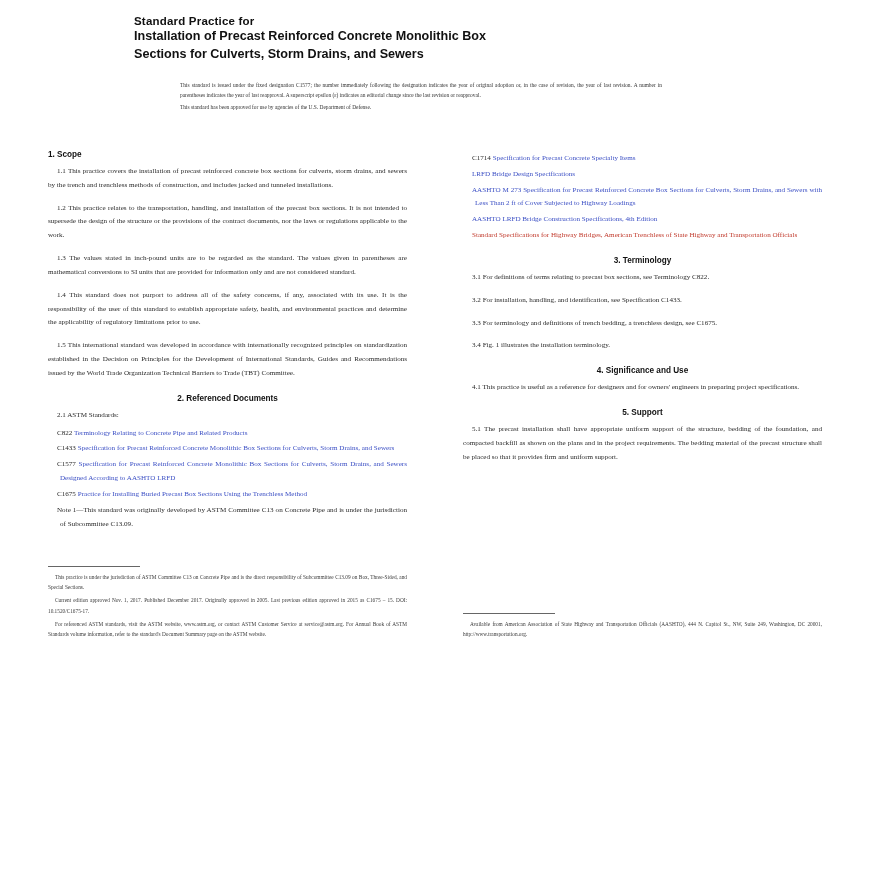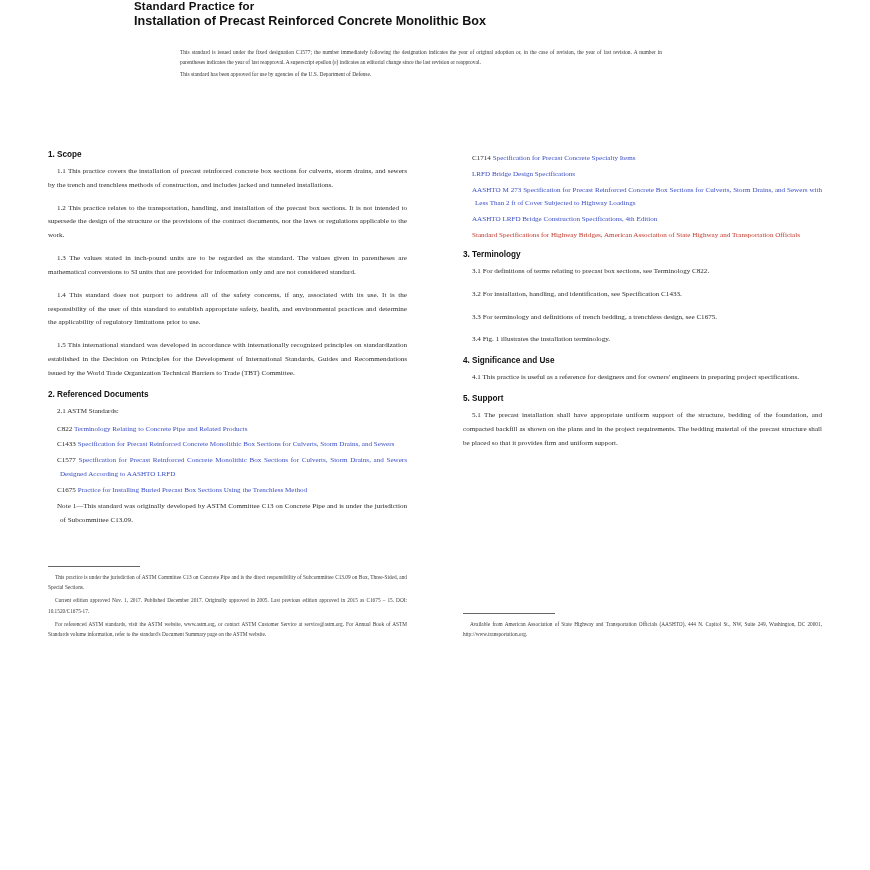--- a/index.html
+++ b/index.html
@@ -12,21 +12,21 @@
     height: 870px;
     overflow: hidden;
     font-family: "Liberation Serif", serif;
     color: #1a1a1a;
   }
   .page {
     position: relative;
     width: 870px;
     height: 644px;
     box-sizing: border-box;
-    padding: 0 48px;
+    padding: 15px 48px;
     background: #fff;
   }
 
   
   .doc-header {
     padding-top: 0px;
     padding-left: 86px;
     padding-right: 40px;
   }
   .std-designation {
@@ -77,21 +77,21 @@
   }
 
   h2.sec {
     font-family: "Liberation Sans", sans-serif;
     font-weight: bold;
     font-size: 8.2px;
     color: #111;
     margin: 0 0 6px 0;
     filter: blur(0.5px);
   }
-  h2.sec.spaced { margin-top: 7px; }
+  h2.sec.spaced { margin-top: 13px; text-align: center; }
 
   p.para {
     font-size: 7.1px;
     line-height: 1.95;
     text-align: justify;
     margin: 0 0 9px 0;
     text-indent: 9px;
     color: #2a2a2a;
     filter: blur(0.62px);
   }
@@ -149,20 +149,21 @@
 </style>
 </head>
 <body>
 
 <div class="page">
 
   <div class="doc-header">
     <div class="std-designation">Standard Practice for</div>
     <div class="std-title">
       <span class="line">Installation of Precast Reinforced Concrete Monolithic Box</span>
+      <span class="line">Sections for Culverts, Storm Drains, and Sewers</span>
     </div>
     <div class="preamble">
       <p>This standard is issued under the fixed designation C1577; the number immediately following the designation indicates the year of original adoption or, in the case of revision, the year of last revision. A number in parentheses indicates the year of last reapproval. A superscript epsilon (ε) indicates an editorial change since the last revision or reapproval.</p>
       <p>This standard has been approved for use by agencies of the U.S. Department of Defense.</p>
     </div>
   </div>
 
   <div class="columns">
 
     <div class="col">
@@ -195,21 +196,21 @@
       </div>
     </div>
 
     <div class="col">
 
       <ul class="reflist" style="margin-top:2px;">
         <li class="link"><span class="idx">C1714</span> <span>Specification for Precast Concrete Specialty Items</span></li>
         <li class="link"><span>LRFD Bridge Design Specifications</span></li>
         <li class="link"><span>AASHTO M 273 Specification for Precast Reinforced Concrete Box Sections for Culverts, Storm Drains, and Sewers with Less Than 2 ft of Cover Subjected to Highway Loadings</span></li>
         <li class="link"><span>AASHTO LRFD Bridge Construction Specifications, 4th Edition</span></li>
-        <li class="redlink"><span>Standard Specifications for Highway Bridges, American Association of State Highway and Transportation Officials</span></li>
+        <li class="redlink"><span>Standard Specifications for Highway Bridges, American Trenchless of State Highway and Transportation Officials</span></li>
       </ul>
 
       <h2 class="sec spaced">3. Terminology</h2>
       <p class="para">3.1 For definitions of terms relating to precast box sections, see Terminology C822.</p>
       <p class="para">3.2 For installation, handling, and identification, see Specification C1433.</p>
       <p class="para">3.3 For terminology and definitions of trench bedding, a trenchless design, see C1675.</p>
       <p class="para">3.4 Fig. 1 illustrates the installation terminology.</p>
 
       <h2 class="sec spaced">4. Significance and Use</h2>
       <p class="para">4.1 This practice is useful as a reference for designers and for owners' engineers in preparing project specifications.</p>

